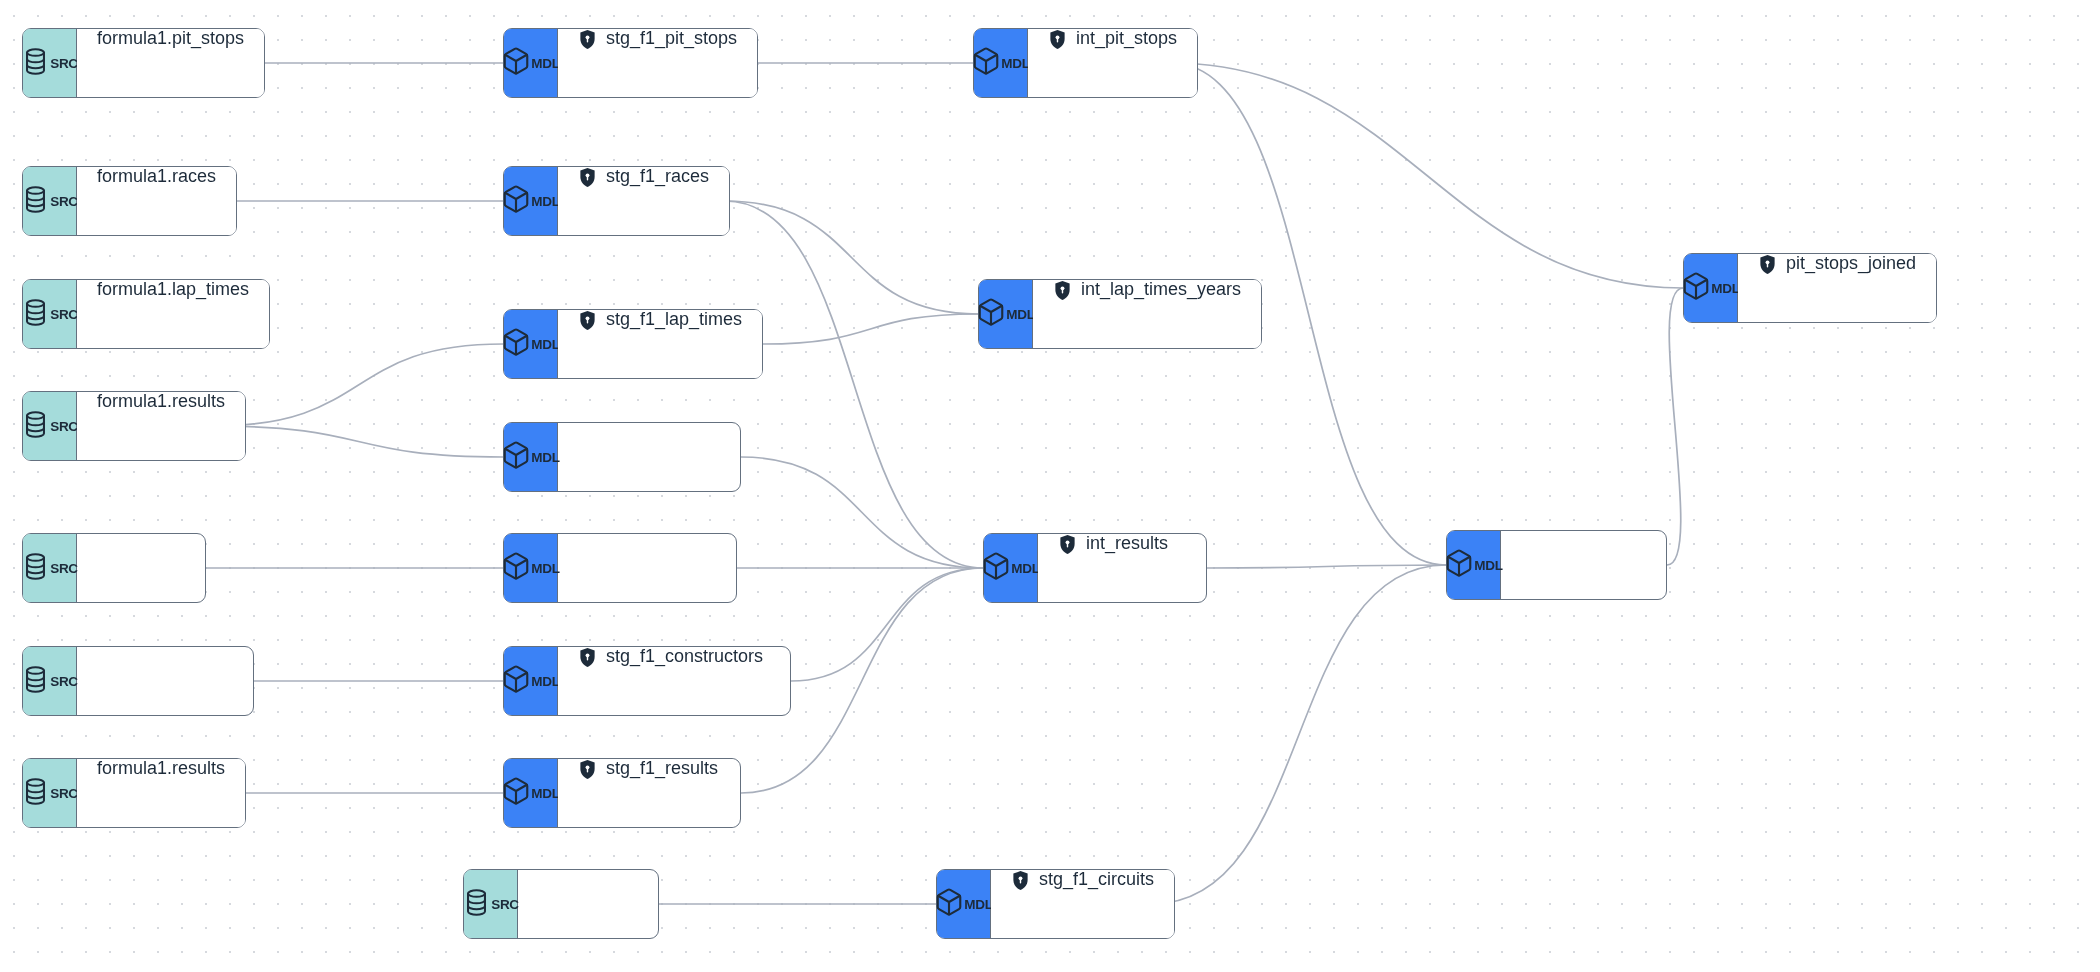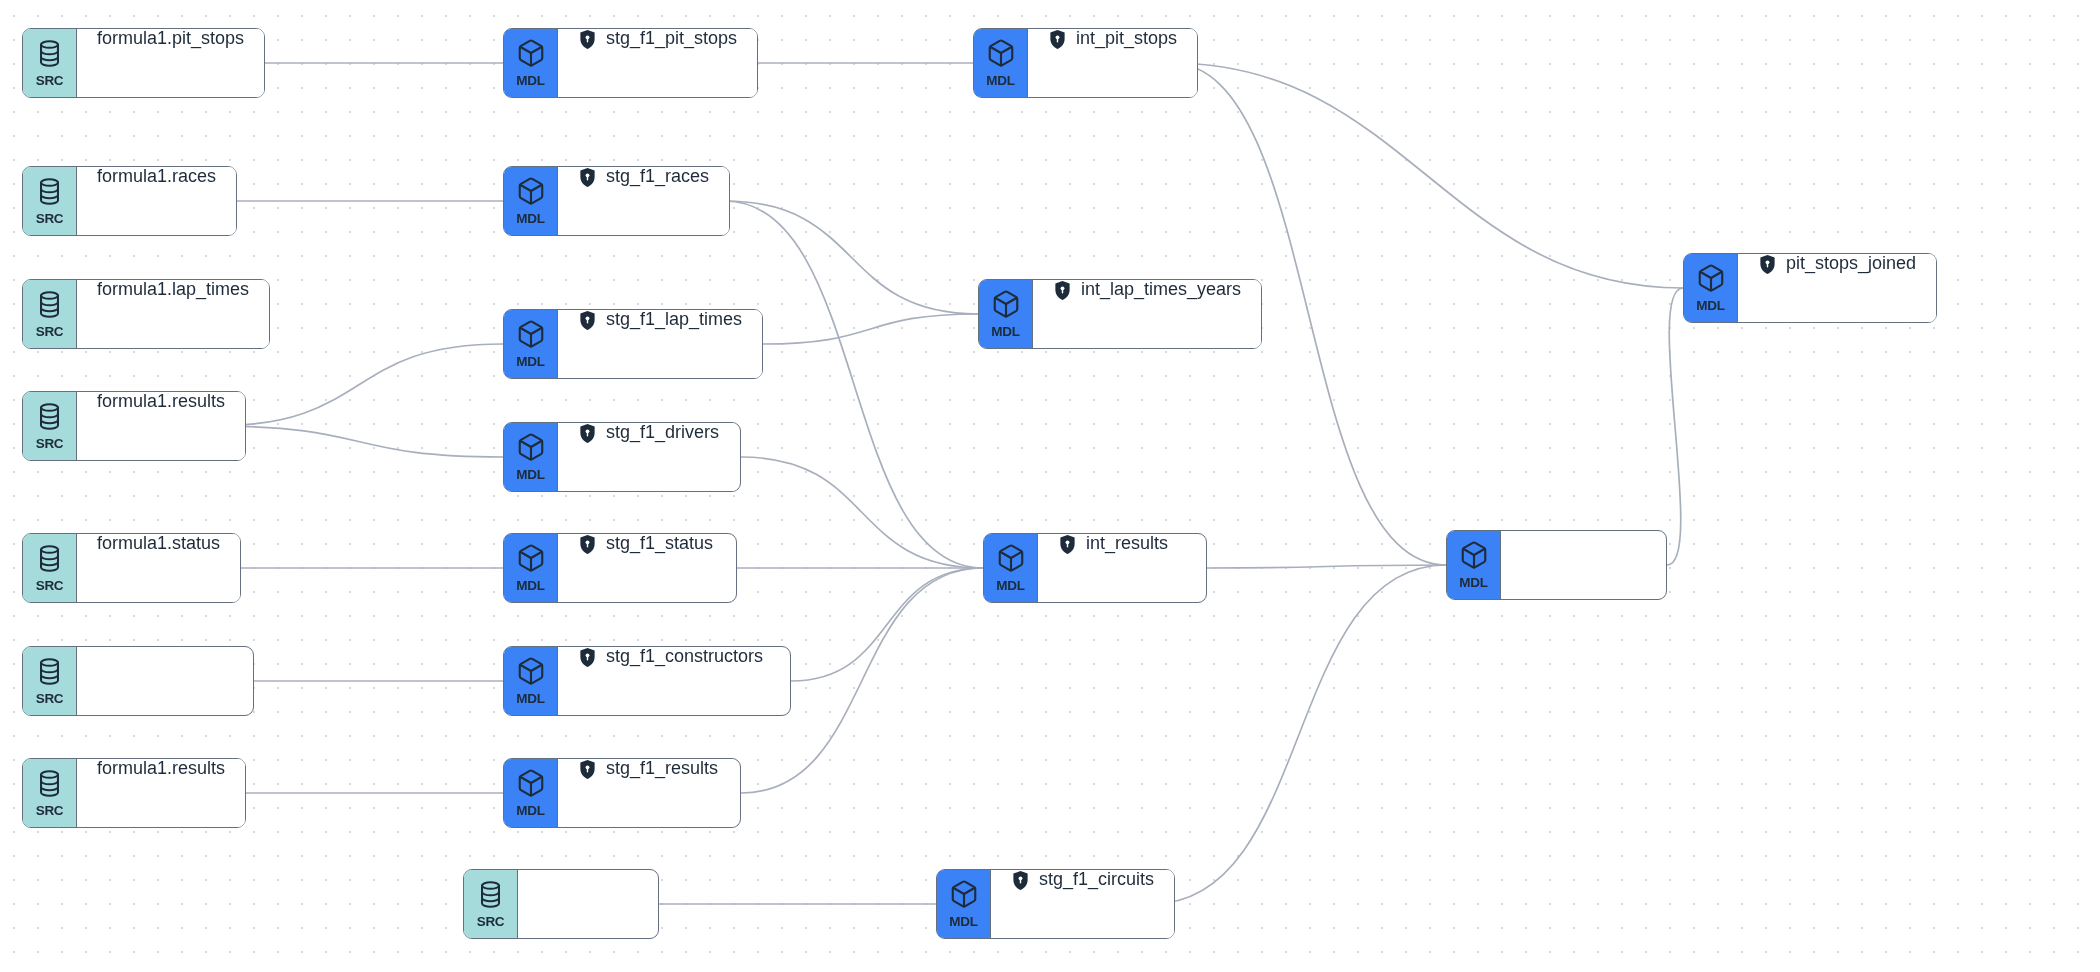--- a/index.html
+++ b/index.html
@@ -19,21 +19,21 @@
   svg.edges path{fill:none;stroke:#a8afbc;stroke-width:1.7px;}
   .node{
     position:absolute;z-index:2;height:70px;box-sizing:border-box;
     display:inline-flex;align-items:stretch;
     background:#ffffff;border:1.6px solid #64707f;border-radius:9px;
   }
   .badge{
     flex:0 0 54px;width:54px;box-sizing:border-box;
     border-right:1.6px solid #64707f;
     border-radius:7px 0 0 7px;
-    display:flex;flex-direction:column;align-items:center;justify-content:center;
+    display:flex;flex-direction:row;align-items:center;justify-content:center;
   }
   .node.source .badge{background:#a5dcdb;}
   .node.model  .badge{background:#3b82f6;}
   .badge .cap{
     font-size:13.5px;font-weight:700;color:#1d2b3a;line-height:1;
     letter-spacing:-0.3px;margin-top:2px;
   }
   .label{
     display:flex;align-items:flex-start;gap:9px;
     padding:0 20px;white-space:nowrap;
@@ -128,23 +128,20 @@
     <div class="node source" style="left: 22px; top: 533px; min-width: 184px; height: 70px;">
       <div class="badge">
         <span><svg width="29" height="29" viewBox="0 0 24 24" fill="none" stroke="#1d2b3a" stroke-width="1.7" stroke-linecap="round" stroke-linejoin="round">
             <ellipse cx="12" cy="4.6" rx="7" ry="2.7"></ellipse>
             <path d="M5 4.6v14.8c0 1.5 3.13 2.7 7 2.7s7-1.2 7-2.7V4.6"></path>
             <path d="M5 10c0 1.5 3.13 2.7 7 2.7S19 11.5 19 10"></path>
             <path d="M5 14.9c0 1.5 3.13 2.7 7 2.7s7-1.2 7-2.7"></path>
           </svg></span>
         <span class="cap">SRC</span>
       </div>
-      <div class="label">
-        <span class="txt">formula1.status</span>
-      </div>
     </div>
     <div class="node source" style="left: 22px; top: 646px; min-width: 232px; height: 70px;">
       <div class="badge">
         <span><svg width="29" height="29" viewBox="0 0 24 24" fill="none" stroke="#1d2b3a" stroke-width="1.7" stroke-linecap="round" stroke-linejoin="round">
             <ellipse cx="12" cy="4.6" rx="7" ry="2.7"></ellipse>
             <path d="M5 4.6v14.8c0 1.5 3.13 2.7 7 2.7s7-1.2 7-2.7V4.6"></path>
             <path d="M5 10c0 1.5 3.13 2.7 7 2.7S19 11.5 19 10"></path>
             <path d="M5 14.9c0 1.5 3.13 2.7 7 2.7s7-1.2 7-2.7"></path>
           </svg></span>
         <span class="cap">SRC</span>
@@ -237,49 +234,29 @@
     </div>
     <div class="node model" style="left: 503px; top: 422px; min-width: 238px; height: 70px;">
       <div class="badge">
         <span><svg width="30" height="30" viewBox="0 0 24 24" fill="none" stroke="#1d2b3a" stroke-width="1.7" stroke-linecap="round" stroke-linejoin="round">
             <path d="M21 8a2 2 0 0 0-1-1.73l-7-4a2 2 0 0 0-2 0l-7 4A2 2 0 0 0 3 8v8a2 2 0 0 0 1 1.73l7 4a2 2 0 0 0 2 0l7-4A2 2 0 0 0 21 16Z"></path>
             <path d="m3.3 7 8.7 5 8.7-5"></path>
             <path d="M12 22V12"></path>
           </svg></span>
         <span class="cap">MDL</span>
       </div>
-      <div class="label">
-        <span style="display: inline-flex;">
-          <svg width="19" height="21" viewBox="0 0 24 26">
-            <path d="M12 1 21 4.3 V12.2 c0 6.4-3.8 10.6-9 12.8-5.2-2.2-9-6.4-9-12.8V4.3Z" fill="#1d2b3a"></path>
-            <circle cx="12" cy="10.3" r="2.4" fill="#ffffff"></circle>
-            <rect x="11.1" y="12" width="1.8" height="4.8" rx="0.9" fill="#ffffff"></rect>
-          </svg>
-        </span>
-        <span class="txt">stg_f1_drivers</span>
-      </div>
     </div>
     <div class="node model" style="left: 503px; top: 533px; min-width: 234px; height: 70px;">
       <div class="badge">
         <span><svg width="30" height="30" viewBox="0 0 24 24" fill="none" stroke="#1d2b3a" stroke-width="1.7" stroke-linecap="round" stroke-linejoin="round">
             <path d="M21 8a2 2 0 0 0-1-1.73l-7-4a2 2 0 0 0-2 0l-7 4A2 2 0 0 0 3 8v8a2 2 0 0 0 1 1.73l7 4a2 2 0 0 0 2 0l7-4A2 2 0 0 0 21 16Z"></path>
             <path d="m3.3 7 8.7 5 8.7-5"></path>
             <path d="M12 22V12"></path>
           </svg></span>
         <span class="cap">MDL</span>
-      </div>
-      <div class="label">
-        <span style="display: inline-flex;">
-          <svg width="19" height="21" viewBox="0 0 24 26">
-            <path d="M12 1 21 4.3 V12.2 c0 6.4-3.8 10.6-9 12.8-5.2-2.2-9-6.4-9-12.8V4.3Z" fill="#1d2b3a"></path>
-            <circle cx="12" cy="10.3" r="2.4" fill="#ffffff"></circle>
-            <rect x="11.1" y="12" width="1.8" height="4.8" rx="0.9" fill="#ffffff"></rect>
-          </svg>
-        </span>
-        <span class="txt">stg_f1_status</span>
       </div>
     </div>
     <div class="node model" style="left: 503px; top: 646px; min-width: 288px; height: 70px;">
       <div class="badge">
         <span><svg width="30" height="30" viewBox="0 0 24 24" fill="none" stroke="#1d2b3a" stroke-width="1.7" stroke-linecap="round" stroke-linejoin="round">
             <path d="M21 8a2 2 0 0 0-1-1.73l-7-4a2 2 0 0 0-2 0l-7 4A2 2 0 0 0 3 8v8a2 2 0 0 0 1 1.73l7 4a2 2 0 0 0 2 0l7-4A2 2 0 0 0 21 16Z"></path>
             <path d="m3.3 7 8.7 5 8.7-5"></path>
             <path d="M12 22V12"></path>
           </svg></span>
         <span class="cap">MDL</span>

